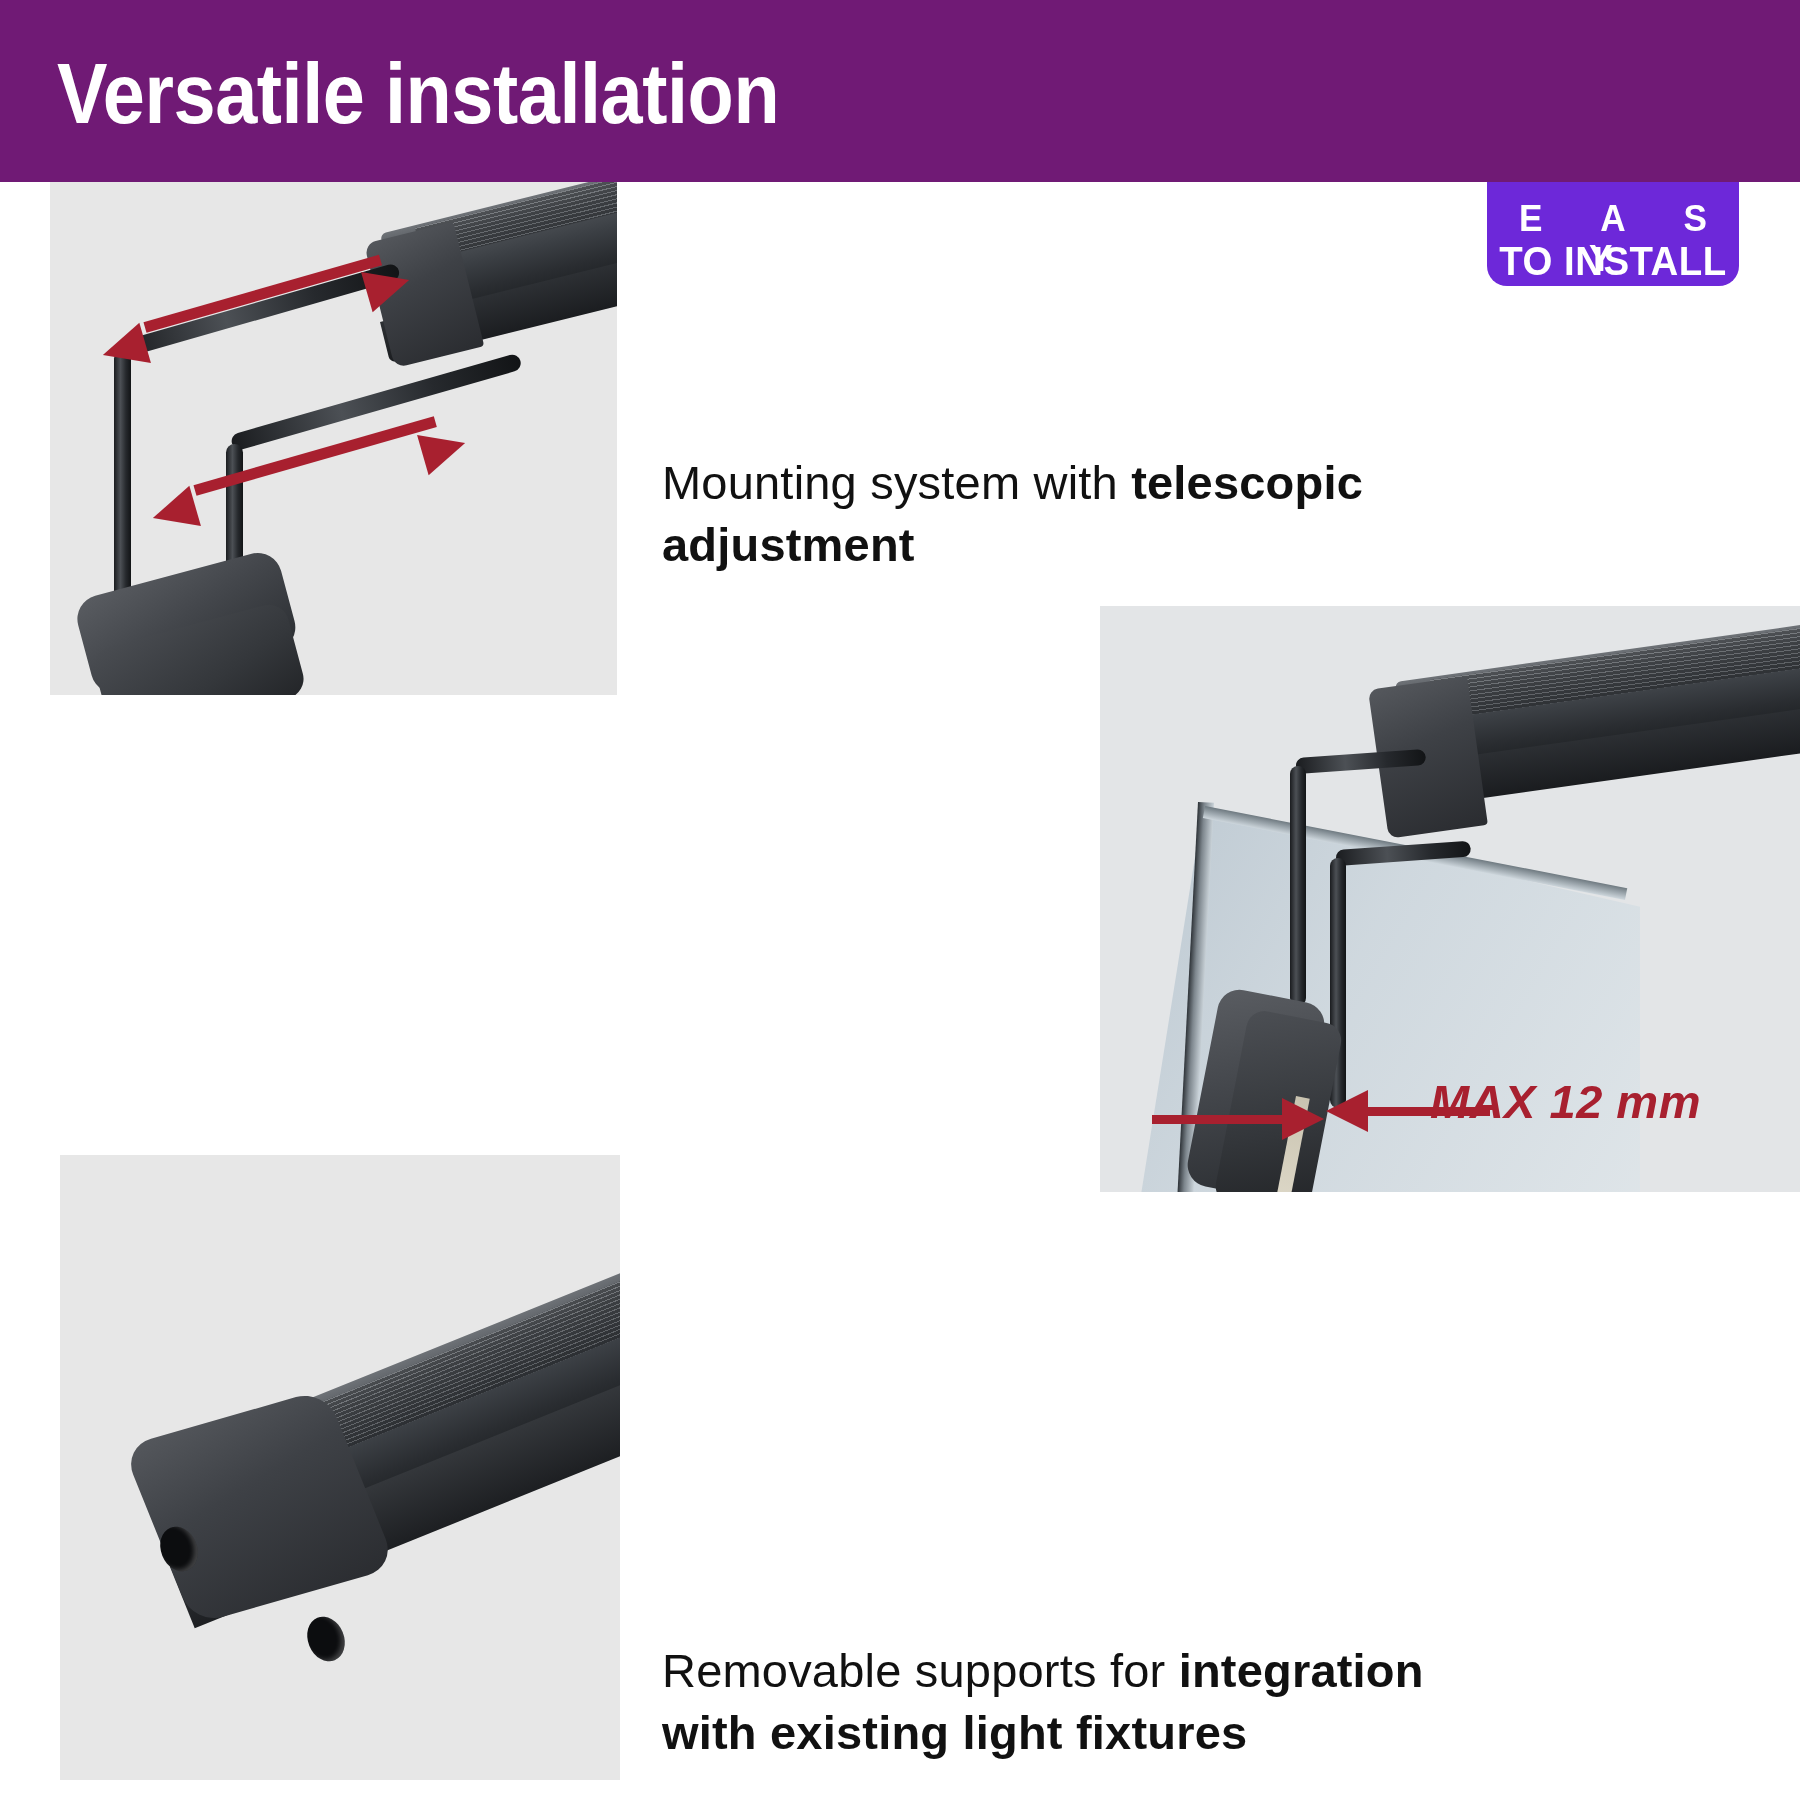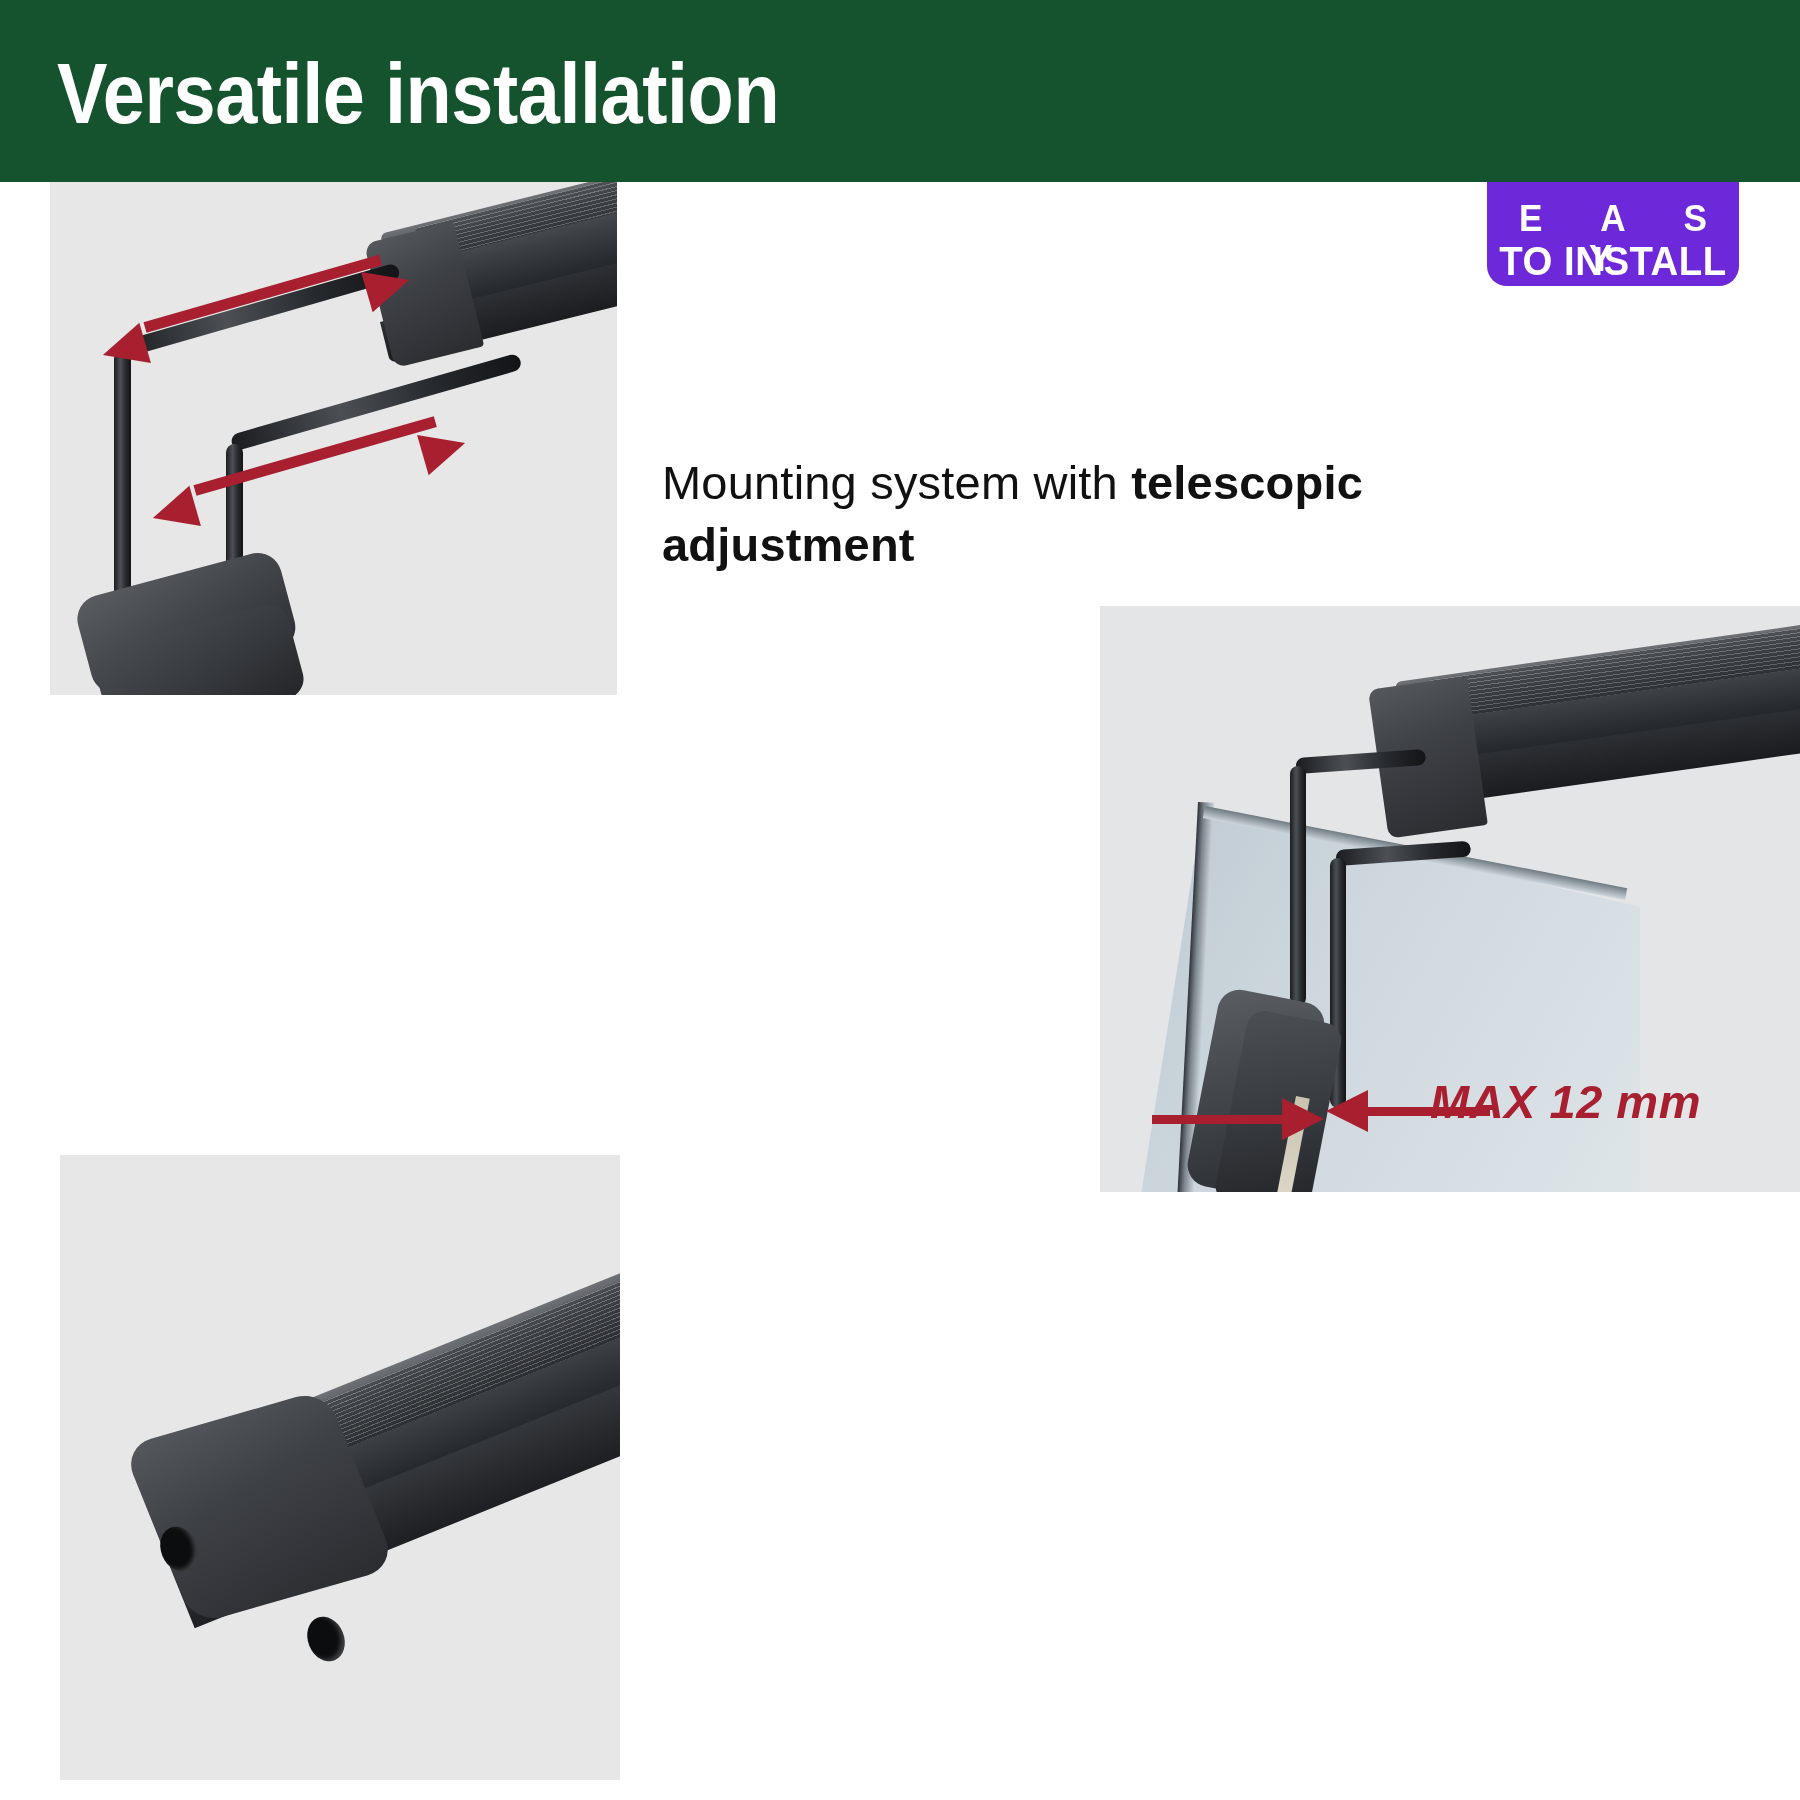--- a/index.html
+++ b/index.html
@@ -21,21 +21,21 @@
     overflow: hidden;
   }
 
   
   .header-bar {
     position: absolute;
     left: 0;
     top: 0;
     width: 1800px;
     height: 182px;
-    background: #14532d;
+    background: #701a75;
     z-index: 30;
   }
   .header-title {
     position: absolute;
     left: 57px;
     top: 47px;
     color: #ffffff;
     font-family: "Liberation Sans Narrow", "Liberation Sans", sans-serif;
     font-weight: bold;
     font-size: 86px;
@@ -299,14 +299,15 @@
     <div class="badge-line2">TO INSTALL</div>
   </div>
 
   <div class="header-bar">
     <div class="header-title">Versatile installation</div>
   </div>
 
   <div class="caption" id="caption-mounting"><span>Mounting system with </span><b>telescopic adjustment</b></div>
 
 
+  <div class="caption" id="caption-supports"><span>Removable supports for </span><b>integration with existing light fixtures</b></div>
 
 </div>
 
 </body></html>

